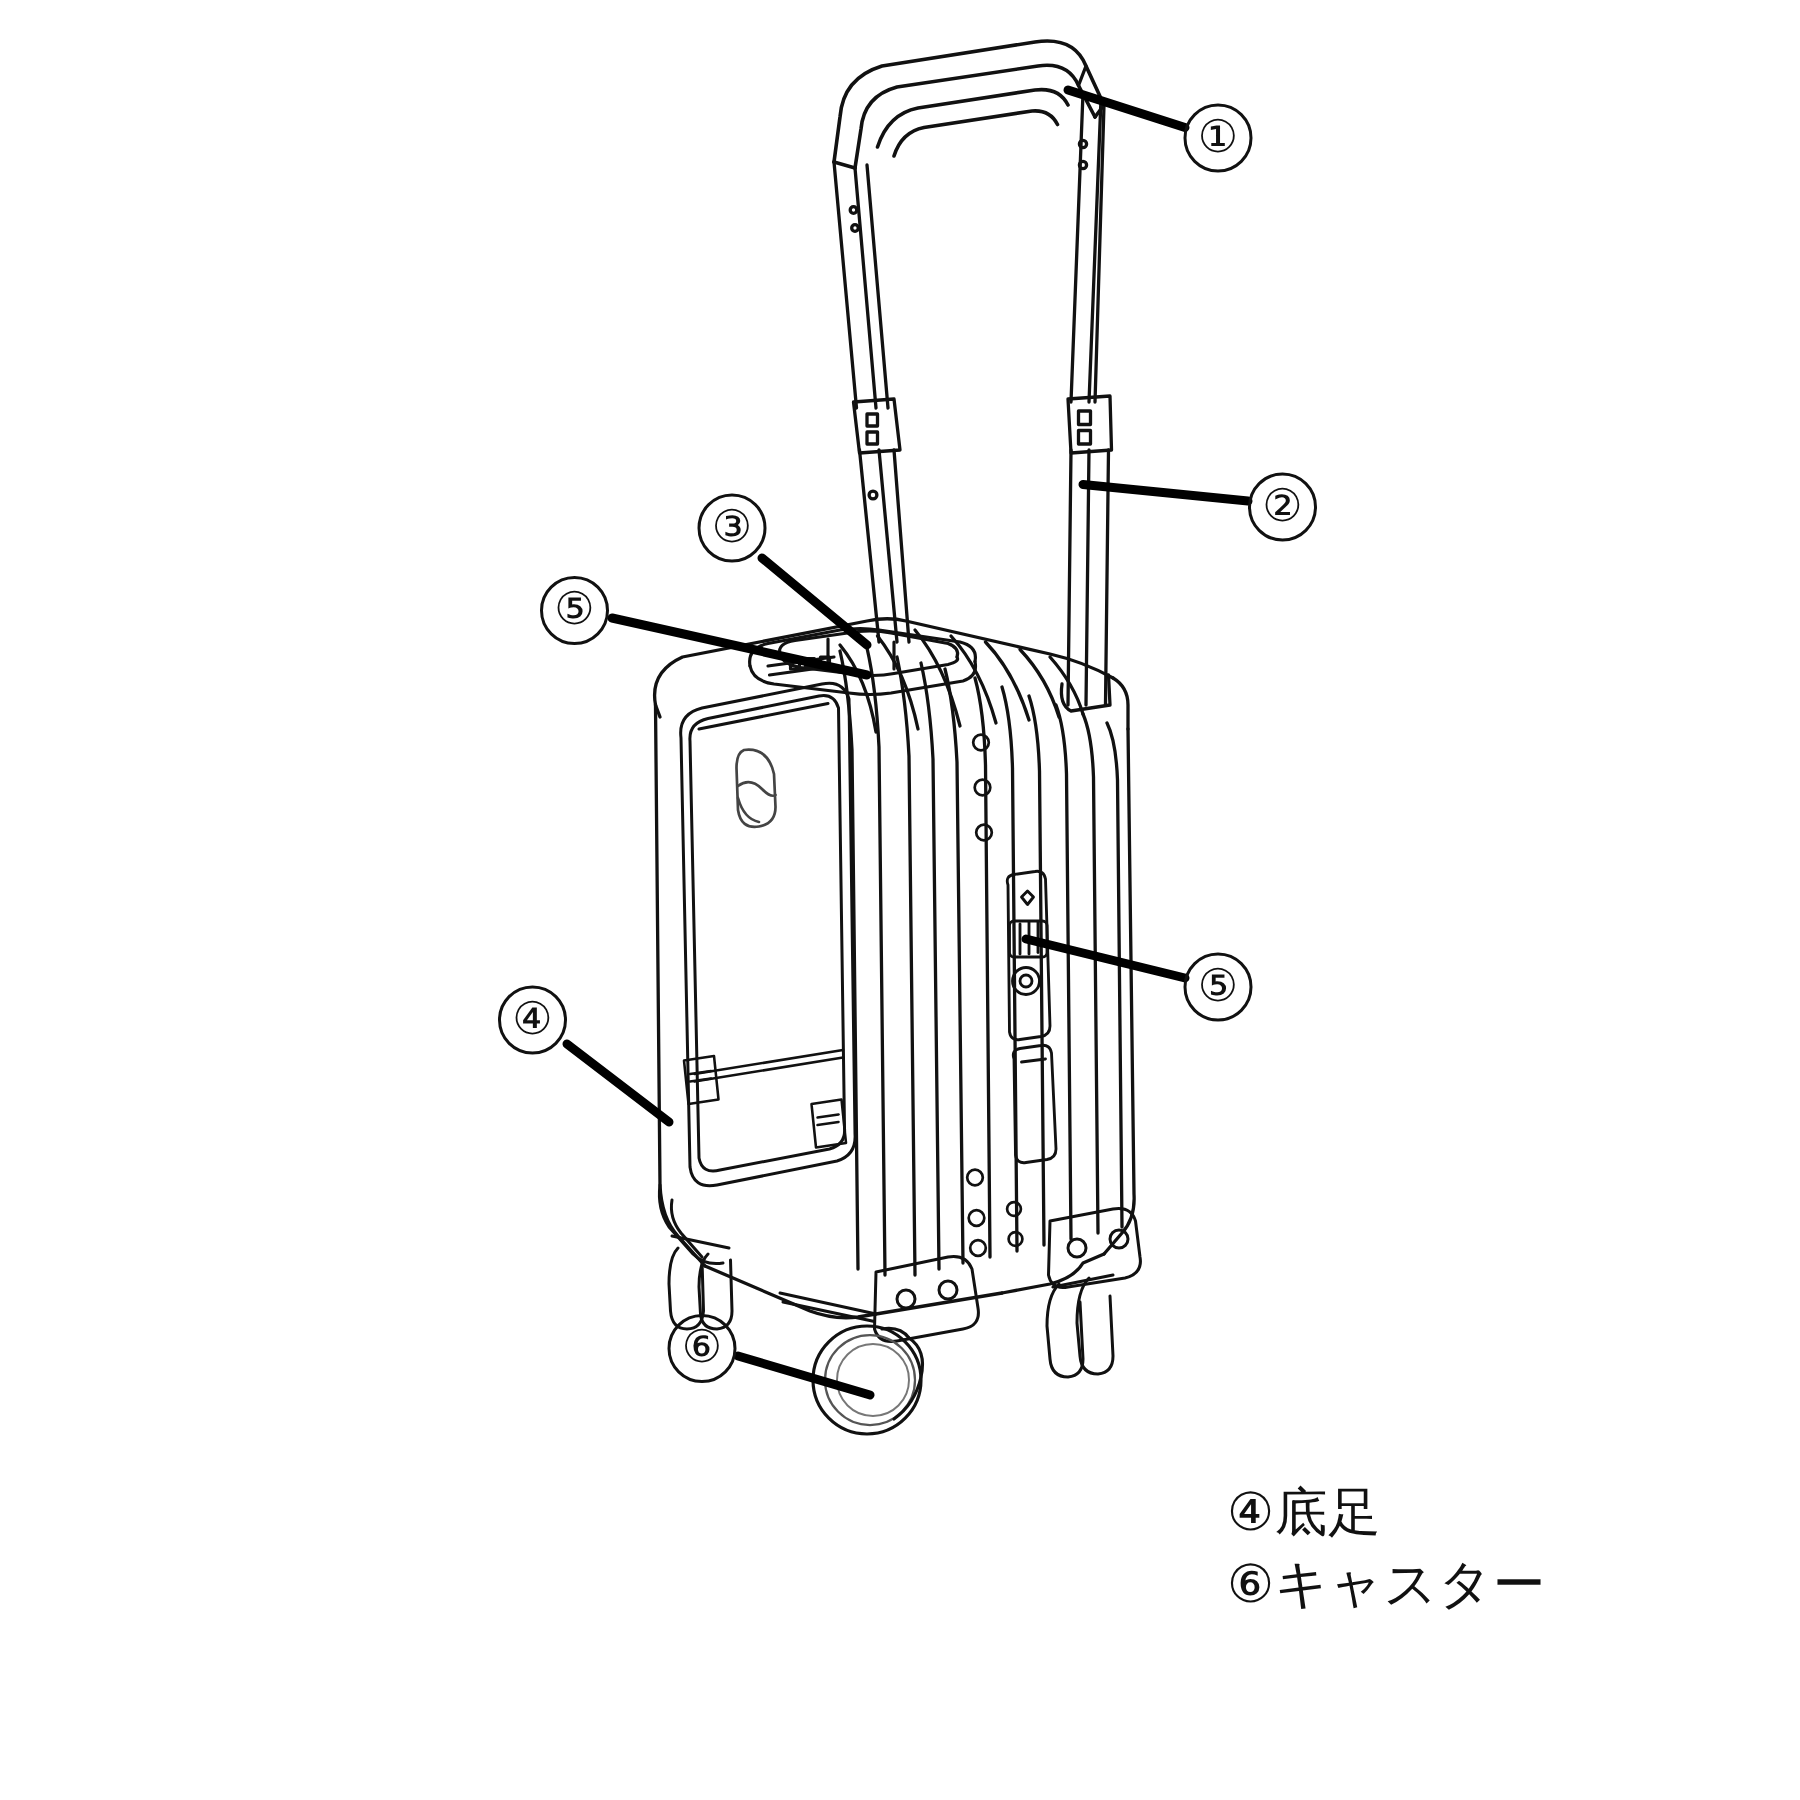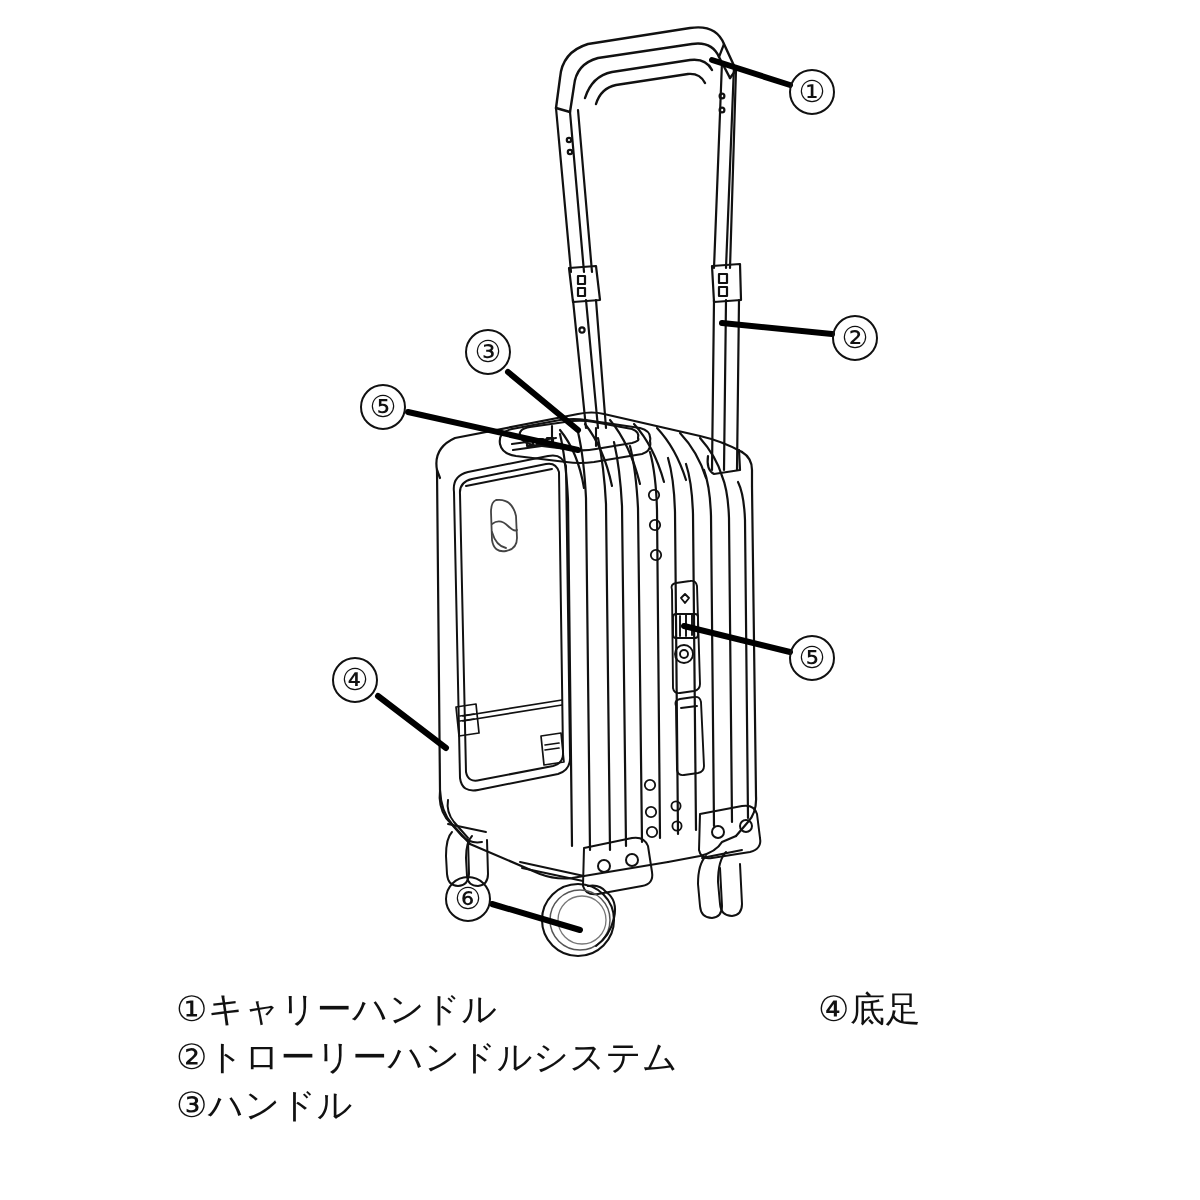--- a/index.html
+++ b/index.html
@@ -292,25 +292,21 @@
   <div class="callout-num" style="left:789px; top:69px;">①</div>
   <div class="callout-num" style="left:832px; top:315px;">②</div>
   <div class="callout-num" style="left:465px; top:329px;">③</div>
   <div class="callout-num" style="left:332px; top:657px;">④</div>
   <div class="callout-num" style="left:360px; top:384px;">⑤</div>
   <div class="callout-num" style="left:789px; top:635px;">⑤</div>
   <div class="callout-num" style="left:445px; top:876px;">⑥</div>
 
   <div class="legend">
 
-    <div class="legend-col legend-col-left">
-      <div class="legend-item"><span class="legend-num">①</span><span class="legend-label">キャリーハンドル</span></div>
-      <div class="legend-item"><span class="legend-num">②</span><span class="legend-label">トローリーハンドルシステム</span></div>
-      <div class="legend-item"><span class="legend-num">③</span><span class="legend-label">ハンドル</span></div>
-    </div>
 
     <div class="legend-col legend-col-right">
       <div class="legend-item"><span class="legend-num">④</span><span class="legend-label">底足</span></div>
+      <div class="legend-item"><span class="legend-num">⑥</span><span class="legend-label">キャスター</span></div>
     </div>
 
   </div>
 
 </div>
 
 </body></html>

